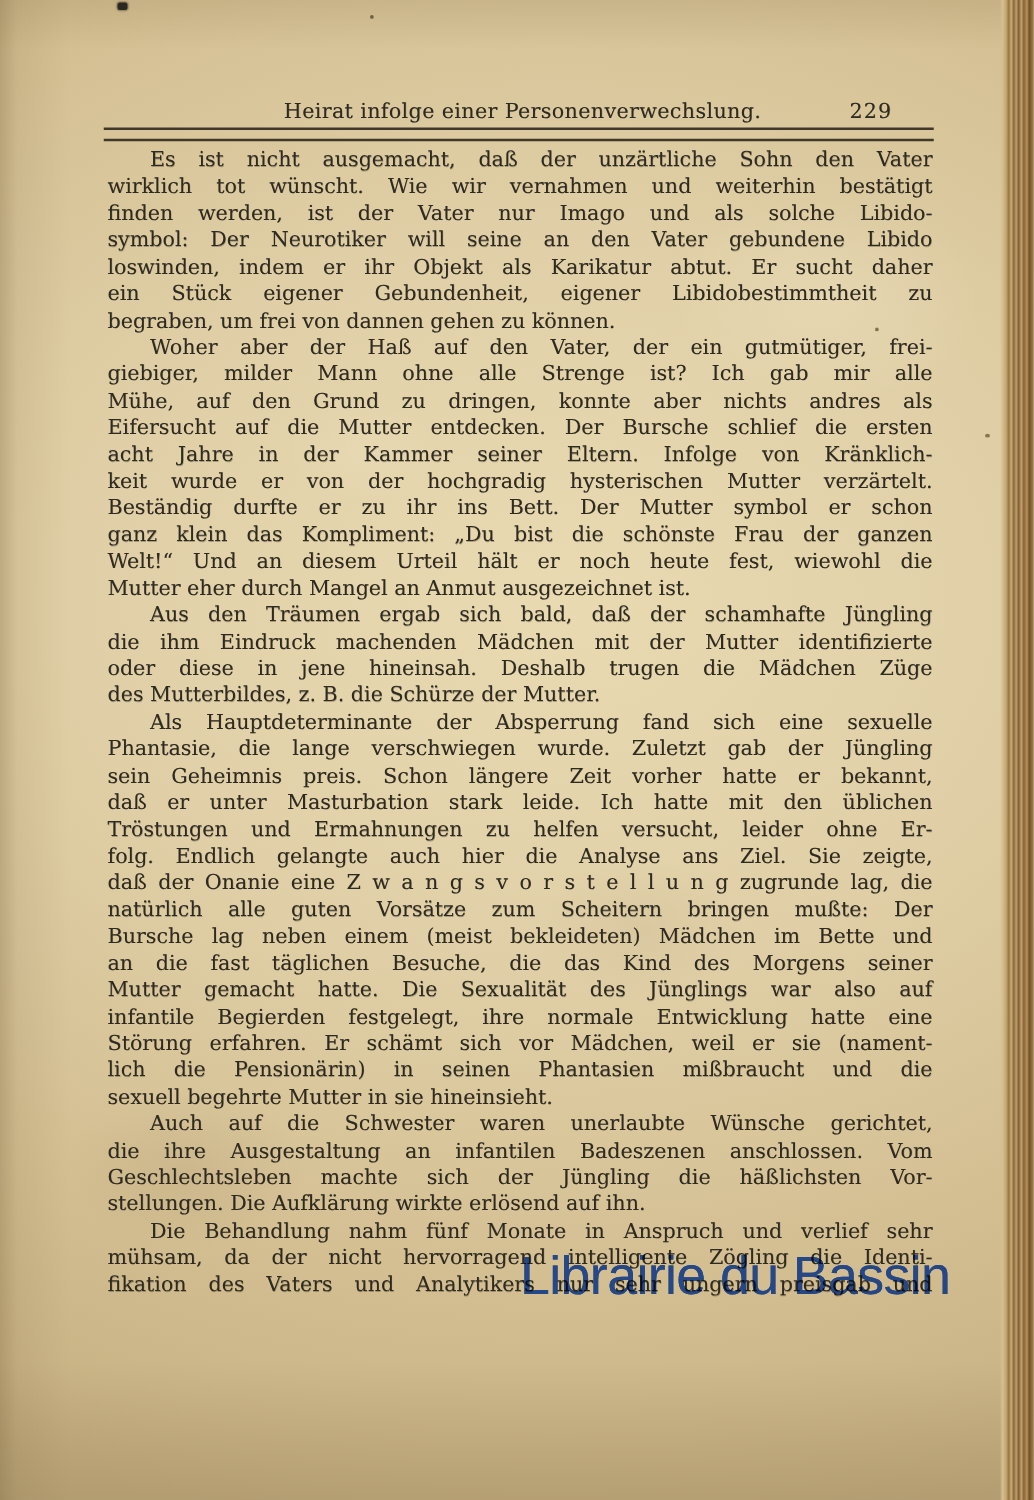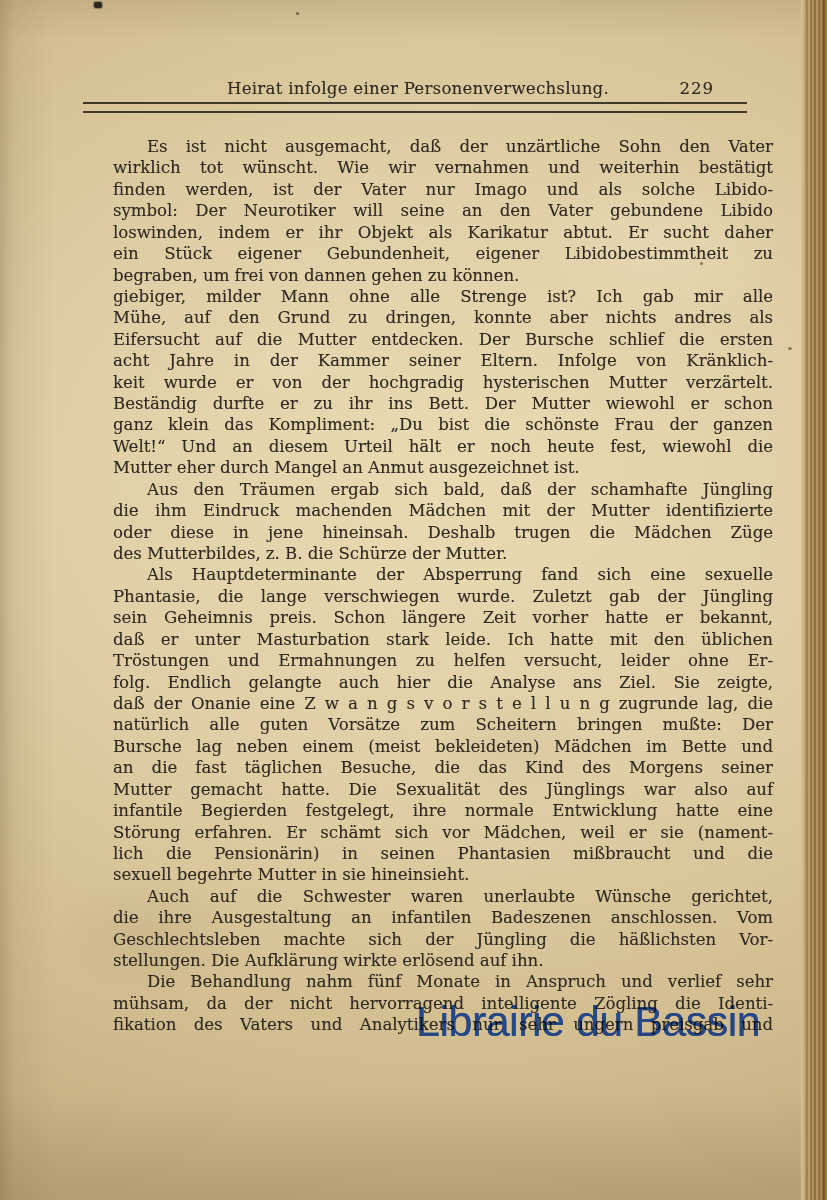--- a/index.html
+++ b/index.html
@@ -50,24 +50,23 @@
     position: absolute; left: 634px; top: 79px; width: 80px;
     font-size: 16.5px; line-height: 20px; text-align: right;
     letter-spacing: 1px;
     text-shadow: 0.3px 0.3px 0.5px rgba(47,42,32,0.35);
   }
   .header-rule {
     position: absolute; left: 83px; top: 102px; width: 664px; height: 7px;
     border-top: 2px solid #40382a; border-bottom: 2px solid #40382a;
   }
   .body-text {
-    position: absolute; left: 86px; top: 136px; width: 660px;
+    position: absolute; left: 86px; top: 117px; width: 660px;
     font-size: 16.5px; line-height: 21.42px;
     text-shadow: 0.3px 0.3px 0.5px rgba(47,42,32,0.32);
-    margin-left: 27px;
   }
   .para { margin: 0; }
   .line { text-align: justify; text-align-last: justify; }
   .line.first { text-indent: 34px; }
   .line.last { text-align-last: left; }
   .watermark {
     position: absolute; left: 416px; top: 998px; width: 420px;
     font-family: "Liberation Sans", sans-serif;
     font-size: 43px; line-height: 46px; letter-spacing: -0.5px;
     color: #2257e9; mix-blend-mode: multiply; opacity: 0.95;
@@ -93,26 +92,27 @@
       <div class="para">
         <div class="line first">Es ist nicht ausgemacht, daß der unzärtliche Sohn den Vater</div>
         <div class="line">wirklich tot wünscht. Wie wir vernahmen und weiterhin bestätigt</div>
         <div class="line">finden werden, ist der Vater nur Imago und als solche Libido-</div>
         <div class="line">symbol: Der Neurotiker will seine an den Vater gebundene Libido</div>
         <div class="line">loswinden, indem er ihr Objekt als Karikatur abtut. Er sucht daher</div>
         <div class="line">ein Stück eigener Gebundenheit, eigener Libidobestimmtheit zu</div>
         <div class="line last">begraben, um frei von dannen gehen zu können.</div>
       </div>
       <div class="para">
+        <div class="line first">Woher aber der Haß auf den Vater, der ein gutmütiger, frei-</div>
         <div class="line">giebiger, milder Mann ohne alle Strenge ist? Ich gab mir alle</div>
         <div class="line">Mühe, auf den Grund zu dringen, konnte aber nichts andres als</div>
         <div class="line">Eifersucht auf die Mutter entdecken. Der Bursche schlief die ersten</div>
         <div class="line">acht Jahre in der Kammer seiner Eltern. Infolge von Kränklich-</div>
         <div class="line">keit wurde er von der hochgradig hysterischen Mutter verzärtelt.</div>
-        <div class="line">Beständig durfte er zu ihr ins Bett. Der Mutter wiewohl er schon</div>
+        <div class="line">Beständig durfte er zu ihr ins Bett. Der Mutter symbol er schon</div>
         <div class="line">ganz klein das Kompliment: „Du bist die schönste Frau der ganzen</div>
         <div class="line">Welt!“ Und an diesem Urteil hält er noch heute fest, wiewohl die</div>
         <div class="line last">Mutter eher durch Mangel an Anmut ausgezeichnet ist.</div>
       </div>
       <div class="para">
         <div class="line first">Aus den Träumen ergab sich bald, daß der schamhafte Jüngling</div>
         <div class="line">die ihm Eindruck machenden Mädchen mit der Mutter identifizierte</div>
         <div class="line">oder diese in jene hineinsah. Deshalb trugen die Mädchen Züge</div>
         <div class="line last">des Mutterbildes, z. B. die Schürze der Mutter.</div>
       </div>

